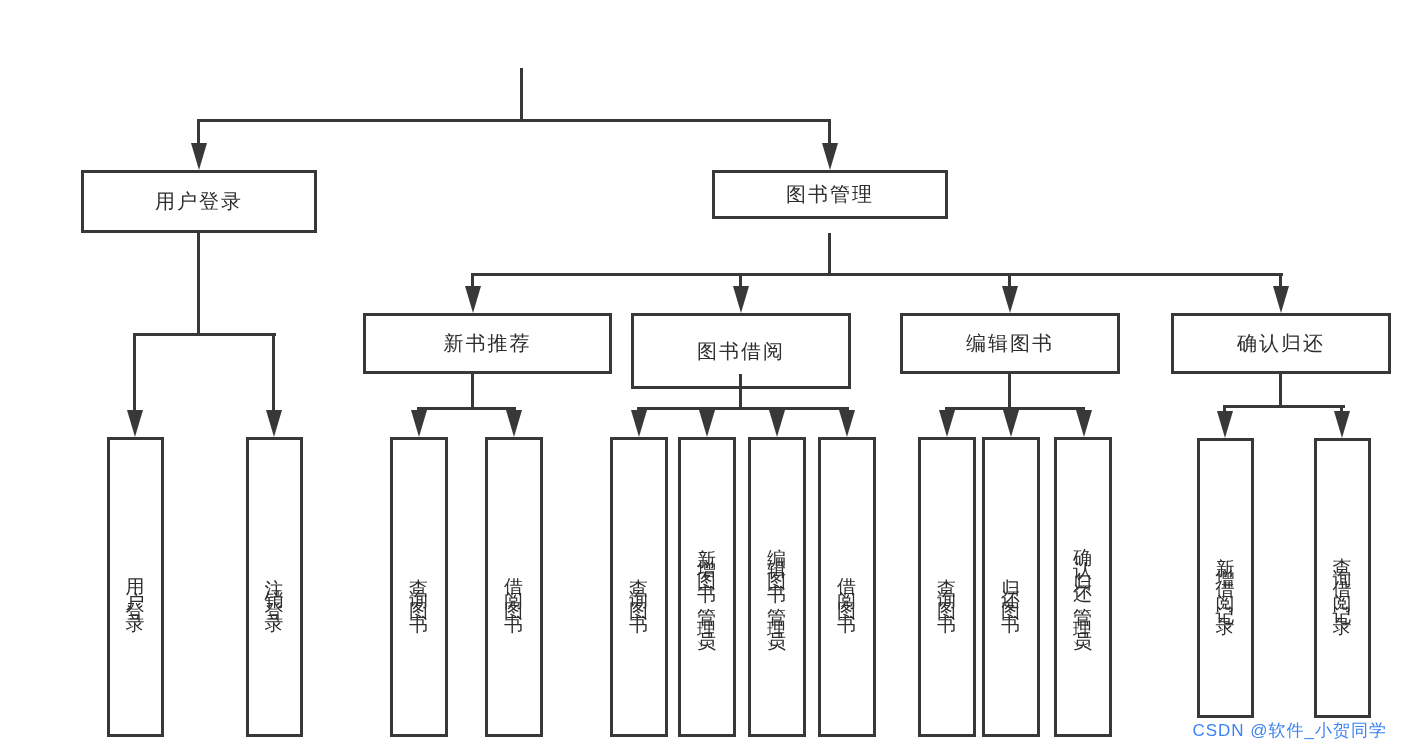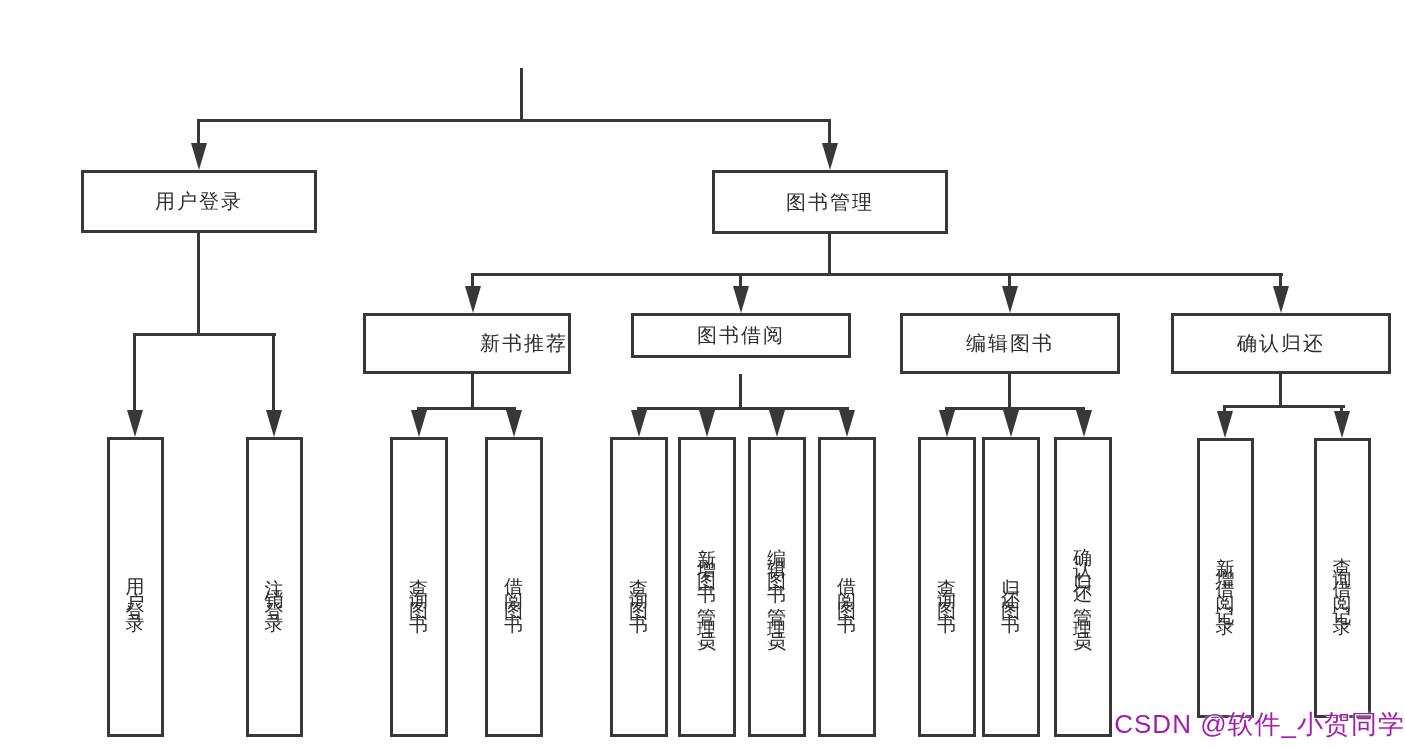--- a/index.html
+++ b/index.html
@@ -38,47 +38,47 @@
   .hl { position: absolute; height: 3px; background: #383838; }
   .ah {
     position: absolute;
     width: 0; height: 0;
     border-left: 8px solid transparent;
     border-right: 8px solid transparent;
     border-top: 27px solid #383838;
   }
   .watermark {
     position: absolute;
-    right: 0;
+    right: 18px;
     bottom: 5px;
-    font-size: 26px;
+    font-size: 17px;
     letter-spacing: 1px;
-    color: #a21caf;
+    color: #3b82f6;
     text-shadow: 0 0 3px #ffffff, 1px 1px 0 #ffffff;
     z-index: 5;
     white-space: nowrap;
   }
 </style>
 </head>
 <body>
 
 <div id="stage">
 
 
   <div class="box" style="left:81px; top:170px; width:236px; height:63px;">
     <span class="hlabel">用户登录</span>
   </div>
-  <div class="box" style="left:712px; top:170px; width:236px; height:64px;">
+  <div class="box" style="left:712px; top:170px; width:236px; height:49px;">
     <span class="hlabel">图书管理</span>
   </div>
 
-  <div class="box" style="left:363px; top:313px; width:208px; height:61px;justify-content:flex-end;">
+  <div class="box" style="left:363px; top:313px; width:249px; height:61px;">
     <span class="hlabel">新书推荐</span>
   </div>
-  <div class="box" style="left:631px; top:313px; width:220px; height:45px;">
+  <div class="box" style="left:631px; top:313px; width:220px; height:76px;">
     <span class="hlabel">图书借阅</span>
   </div>
   <div class="box" style="left:900px; top:313px; width:220px; height:61px;">
     <span class="hlabel">编辑图书</span>
   </div>
   <div class="box" style="left:1171px; top:313px; width:220px; height:61px;">
     <span class="hlabel">确认归还</span>
   </div>
 
   <div class="box leaf" style="left:107px; top:437px; width:57px; height:300px;">

